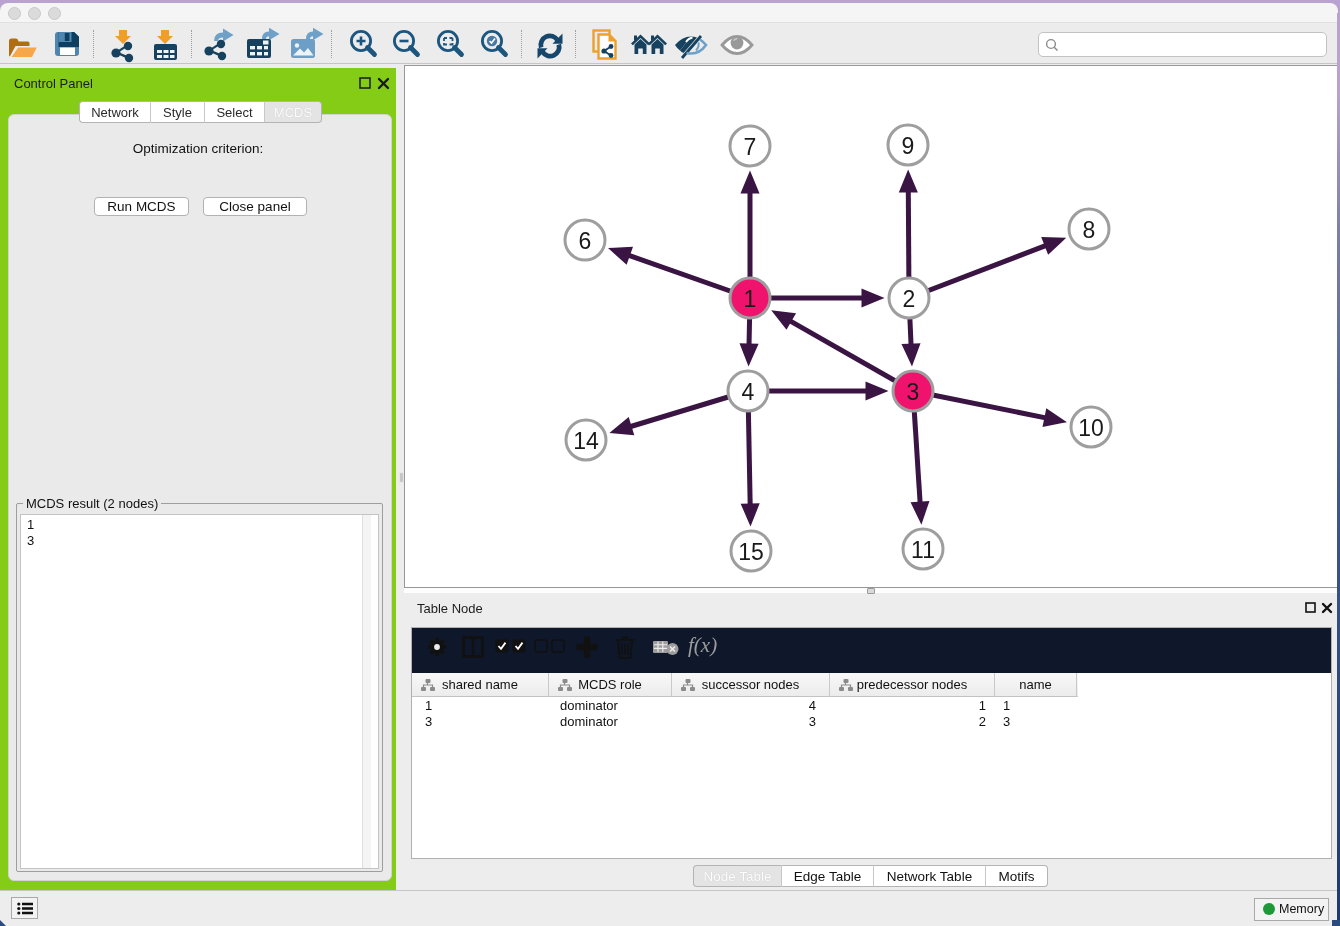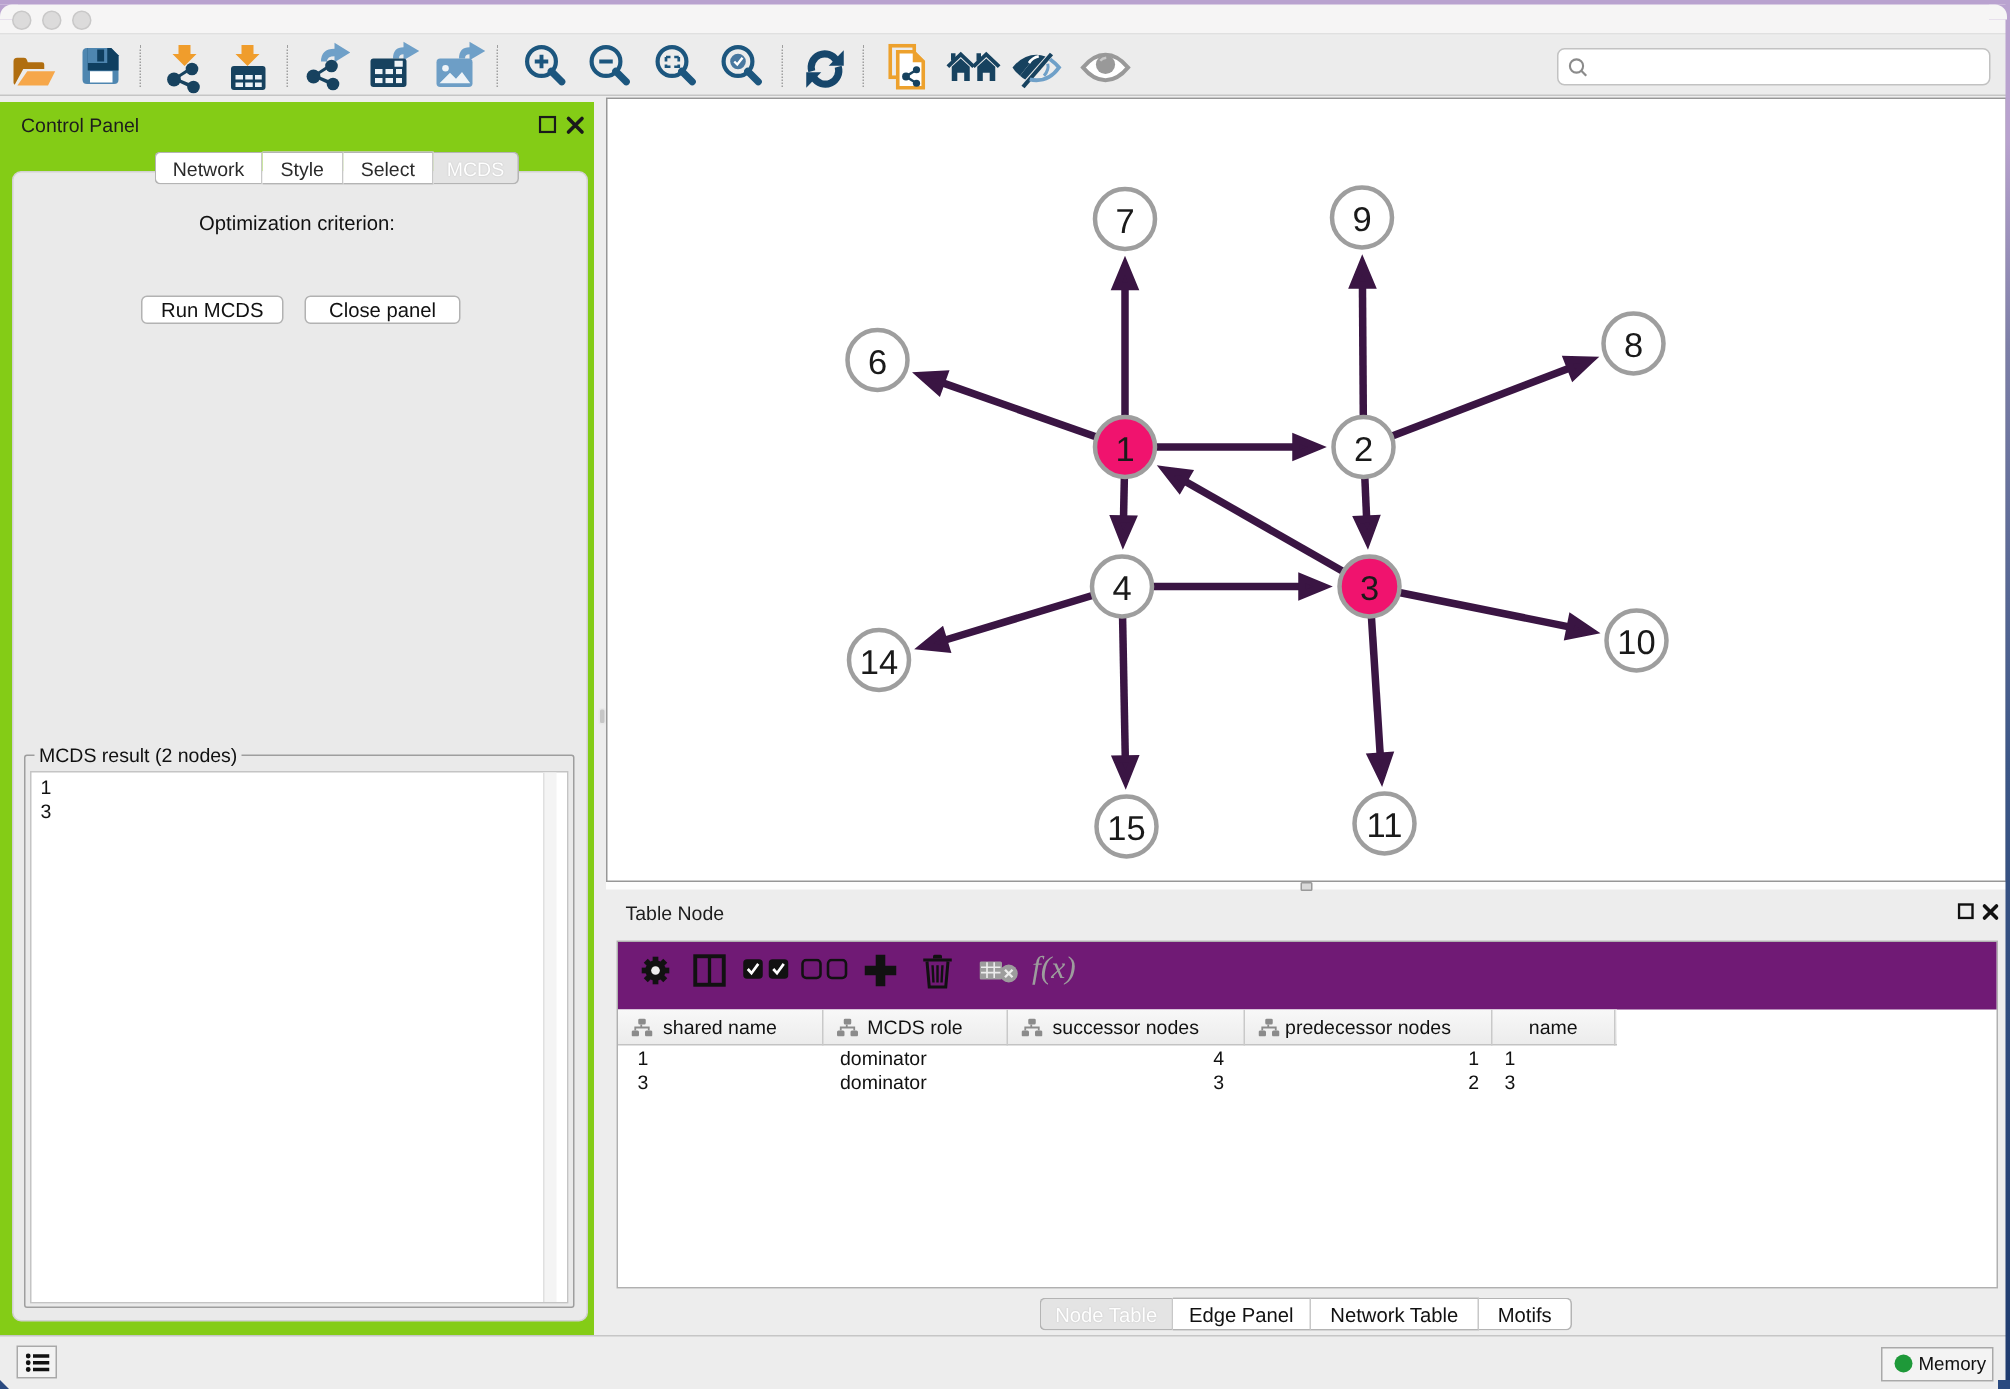--- a/index.html
+++ b/index.html
@@ -30,21 +30,21 @@
 #fsinner { position:absolute; left:3px; top:10px; width:359px; height:355px; background:#fff; border:1px solid #c4c4c4; font-size:13px; color:#111; line-height:16px; padding:2px 0 0 6px; }
 #fsscroll { position:absolute; right:7px; top:0px; width:9px; height:353px; background:#f4f4f4; border-left:1px solid #e0e0e0; }
 
 #netwin { position:absolute; left:404px; top:65px; width:934px; height:523px; border:1px solid #979797; background:#fff; }
 #nettitle { position:absolute; left:0; top:0; width:932px; height:22px; background:linear-gradient(#ebebeb,#d4d4d4); border-bottom:1px solid #b1b1b1; }
 #netname { position:absolute; top:4px; width:100%; text-align:center; font-size:13px; color:#2c2c2c; }
 .mac { position:absolute; top:4.5px; width:13px; height:13px; border-radius:50%; text-align:center; }
 
 #tpanel { position:absolute; left:404px; top:597px; width:934px; height:294px; background:#ededed; }
 #tinner { position:absolute; left:7px; top:30px; width:921px; height:232px; background:#fff; border:1px solid #b0b0b0; }
-#ttoolbar { position:absolute; left:0; top:0; width:919px; height:45px; background:#701a75;text-decoration:underline; }
+#ttoolbar { position:absolute; left:0; top:0; width:919px; height:45px; background:#0f172a;text-decoration:underline; }
 #thead { position:absolute; left:0; top:45px; width:666px; height:24px; background:linear-gradient(#f8f8f8,#ececec); border-bottom:1px solid #c3c3c3; font-size:13px; color:#111; }
 .hcell { position:absolute; top:0; height:24px; border-right:1px solid #c9c9c9; text-align:center; line-height:23px; }
 .treeico { position:absolute; left:9px; top:6px; }
 .row { position:absolute; font-size:13px; color:#111; height:16px; line-height:16px; }
 #btabs { position:absolute; left:289px; top:268px; font-size:13.5px; color:#111; }
 
 #statusbar { position:absolute; left:0; top:890px; width:1338px; height:36px; background:#ededed; border-top:1px solid #c6c6c6; }
 #listbtn { position:absolute; left:11px; top:6px; width:27px; height:22px; background:#f3f3f3; border:1px solid #a9a9a9; }
 #membtn { position:absolute; left:1254px; top:7px; width:75px; height:23px; background:#f3f3f3; border:1px solid #a9a9a9; font-size:12.5px; color:#111; line-height:21px; white-space:nowrap; }
 .nl { font-family:"Liberation Sans", sans-serif; font-size:23px; fill:#1a1a1a; text-anchor:middle; dominant-baseline:central; }
@@ -217,21 +217,21 @@
   <svg style="position:absolute;left:377px;top:9px;" width="13" height="13" viewBox="0 0 13 13">
         <path d="M2 2 L11 11 M11 2 L2 11" stroke="#1a1a1a" stroke-width="2.4" stroke-linecap="round"></path>
       </svg>
   <div id="cpane"></div>
   <div id="fieldset">
     <div id="fslegend">MCDS result (2 nodes)</div>
     <div id="fsinner">1<br>3
       <div id="fsscroll"></div>
     </div>
   </div>
-  <div class="tabwrap" style="left:79px; top:33px;margin-left:24px;">
+  <div class="tabwrap" style="left:79px; top:33px;">
     <div class="tabseg first" style="width:72px;">Network</div>
     <div class="tabseg" style="width:54px;">Style</div>
     <div class="tabseg" style="width:60px;">Select</div>
     <div class="tabseg last dis" style="width:57px;">MCDS</div>
   </div>
   <div id="optlab">Optimization criterion:</div>
   <div class="btn" style="left:94px;top:129px;width:95px;">Run MCDS</div>
   <div class="btn" style="left:203px;top:129px;width:104px;">Close panel</div>
 </div>
 <div id="netwin">
@@ -392,21 +392,21 @@
     <div class="row" style="left:0px;top:70px;width:574px;text-align:right;">1</div>
     <div class="row" style="left:591px;top:70px;">1</div>
     <div class="row" style="left:13px;top:86px;">3</div>
     <div class="row" style="left:148px;top:86px;">dominator</div>
     <div class="row" style="left:0px;top:86px;width:404px;text-align:right;">3</div>
     <div class="row" style="left:0px;top:86px;width:574px;text-align:right;">2</div>
     <div class="row" style="left:591px;top:86px;">3</div>
   </div>
   <div class="tabwrap" id="btabs">
     <div class="tabseg first dis" style="width:89px;">Node Table</div>
-    <div class="tabseg" style="width:92px;">Edge Panel</div>
+    <div class="tabseg" style="width:92px;">Edge Table</div>
     <div class="tabseg" style="width:112px;">Network Table</div>
     <div class="tabseg last" style="width:62px;">Motifs</div>
   </div>
 </div>
 <div class="abs" style="left:399px;top:472px;width:5px;height:11px;background:#c6c6c6;border:1px solid #e8e8e8;border-radius:2px;"></div>
 <div class="abs" style="left:404px;top:588px;width:934px;height:5px;background:#fdfdfd;"></div>
 <div class="abs" style="left:867px;top:588px;width:8px;height:6px;background:#d9d9d9;border:1px solid #9a9a9a;border-radius:1px;"></div>
 <div id="statusbar">
   <div id="listbtn">
     <svg style="position:absolute;left:5px;top:4px;" width="16" height="13" viewBox="0 0 16 13">

